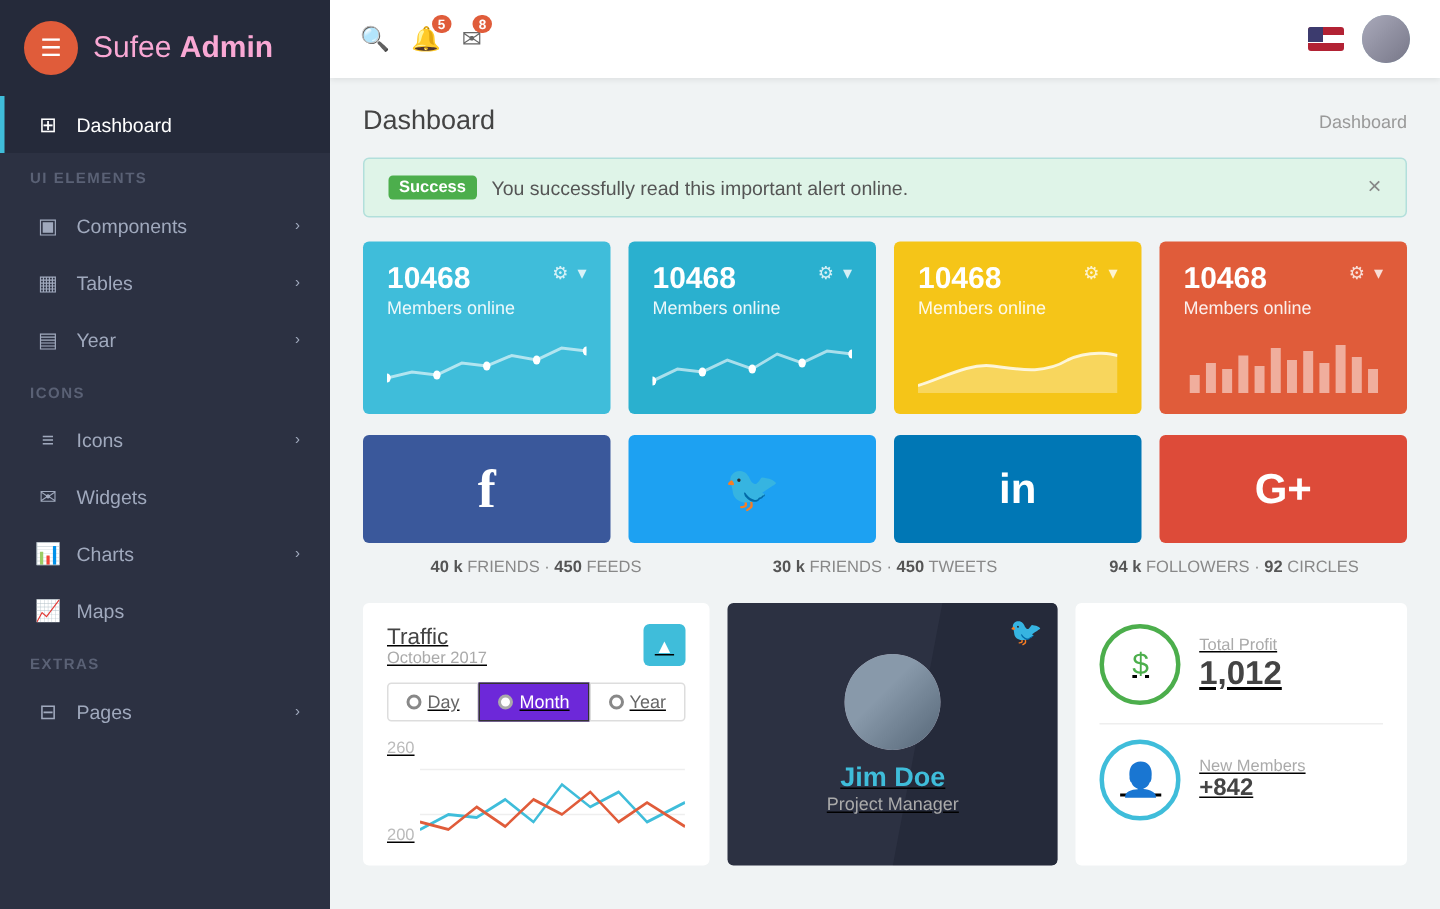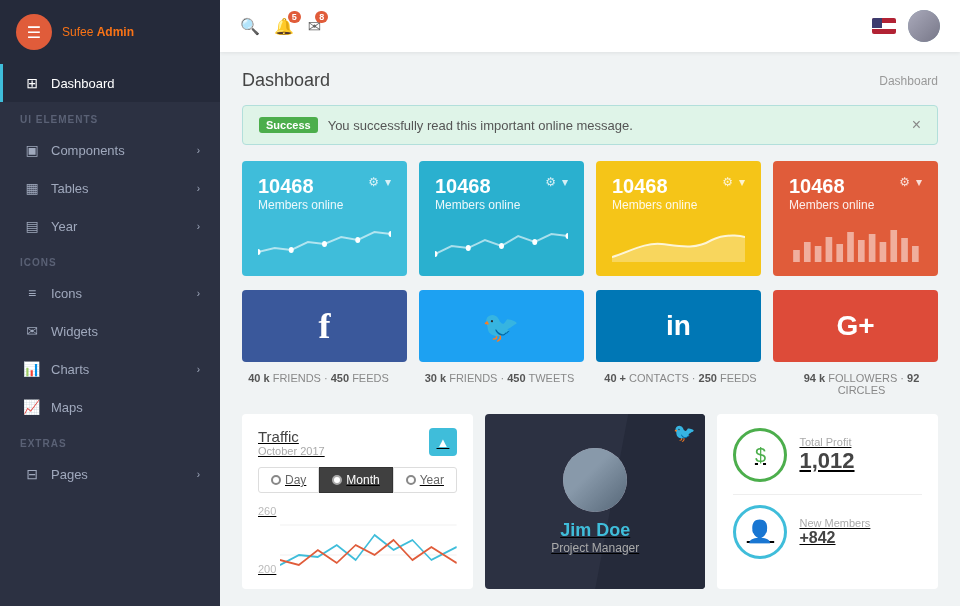--- a/index.html
+++ b/index.html
@@ -23,21 +23,21 @@
       background: #252a3a;
       gap: 10px;
     }
     .sidebar-logo-icon {
       width: 36px; height: 36px;
       background: #e05c3a;
       border-radius: 50%;
       display: flex; align-items: center; justify-content: center;
       color: white; font-size: 16px;
     }
-    .sidebar-logo-text { color: #f97316; font-size: 12px; }
+    .sidebar-logo-text { color: #f9a8d4; font-size: 20px; }
     .sidebar-logo-text strong { font-weight: 700; }
 
     .sidebar-nav-item {
       display: flex; align-items: center;
       padding: 11px 20px;
       cursor: pointer;
       font-size: 13px;
       color: #a0a9bd;
       gap: 10px;
       border-left: 3px solid transparent;
@@ -175,22 +175,22 @@
       font-size: 32px;
       cursor: pointer;
     }
     .social-card.facebook { background: #3a589b; }
     .social-card.twitter { background: #1da1f2; }
     .social-card.linkedin { background: #0077b5; }
     .social-card.googleplus { background: #dd4b39; }
 
     .social-stats-row {
       display: grid;
-      grid-template-columns: repeat(4, 1fr);
-      gap: 28px;
+      grid-template-columns: repeat(3, 1fr);
+      gap: 2px;
       margin-bottom: 14px;
     }
     .social-stats { text-align: center; font-size: 11px; color: #888; padding: 4px 0; }
     .social-stats .num { font-weight: 700; color: #555; }
 
     
     .bottom-row {
       display: grid;
       grid-template-columns: 1fr 1fr 1fr;
       gap: 12px;
@@ -207,21 +207,21 @@
     .tab-group { display: flex; gap: 0; margin-bottom: 12px; }
     .tab-btn {
       padding: 5px 12px;
       font-size: 12px;
       border: 1px solid #ddd;
       cursor: pointer;
       background: white;
       color: #666;
       display: flex; align-items: center; gap: 4px;
     }
-    .tab-btn.active { background: #404040; color: white; border-color: #333; }
+    .tab-btn.active { background: #6d28d9; color: white; border-color: #333; }
     .tab-btn:first-child { border-radius: 3px 0 0 3px; }
     .tab-btn:last-child { border-radius: 0 3px 3px 0; }
 
     .person-card {
       background: #2c3142;
       border-radius: 4px;
       color: white;
       display: flex;
       flex-direction: column;
       align-items: center;
@@ -356,21 +356,21 @@
 
   <div class="content">
 
     <div class="page-header">
       <span class="page-title">Dashboard</span>
       <span class="breadcrumb">Dashboard</span>
     </div>
 
     <div class="alert-success">
       <span class="alert-badge">Success</span>
-      <span>You successfully read this important online message.</span>
+      <span>You successfully read this important alert online.</span>
       <span class="alert-close">×</span>
     </div>
 
     <div class="cards-row">
 
       <div class="stat-card teal">
         <div class="stat-card-header">
           <div>
             <div class="stat-card-num">10468</div>
             <div class="stat-card-label">Members online</div>
@@ -486,26 +486,20 @@
         <span class="num">450</span>
         <span> FEEDS</span>
       </div>
       <div class="social-stats">
         <span class="num">30 k</span>
         <span> FRIENDS · </span>
         <span class="num">450</span>
         <span> TWEETS</span>
       </div>
       <div class="social-stats">
-        <span class="num">40 +</span>
-        <span> CONTACTS · </span>
-        <span class="num">250</span>
-        <span> FEEDS</span>
-      </div>
-      <div class="social-stats">
         <span class="num">94 k</span>
         <span> FOLLOWERS · </span>
         <span class="num">92</span>
         <span> CIRCLES</span>
       </div>
     </div>
 
     <div class="bottom-row">
 
       <div class="traffic-card">

